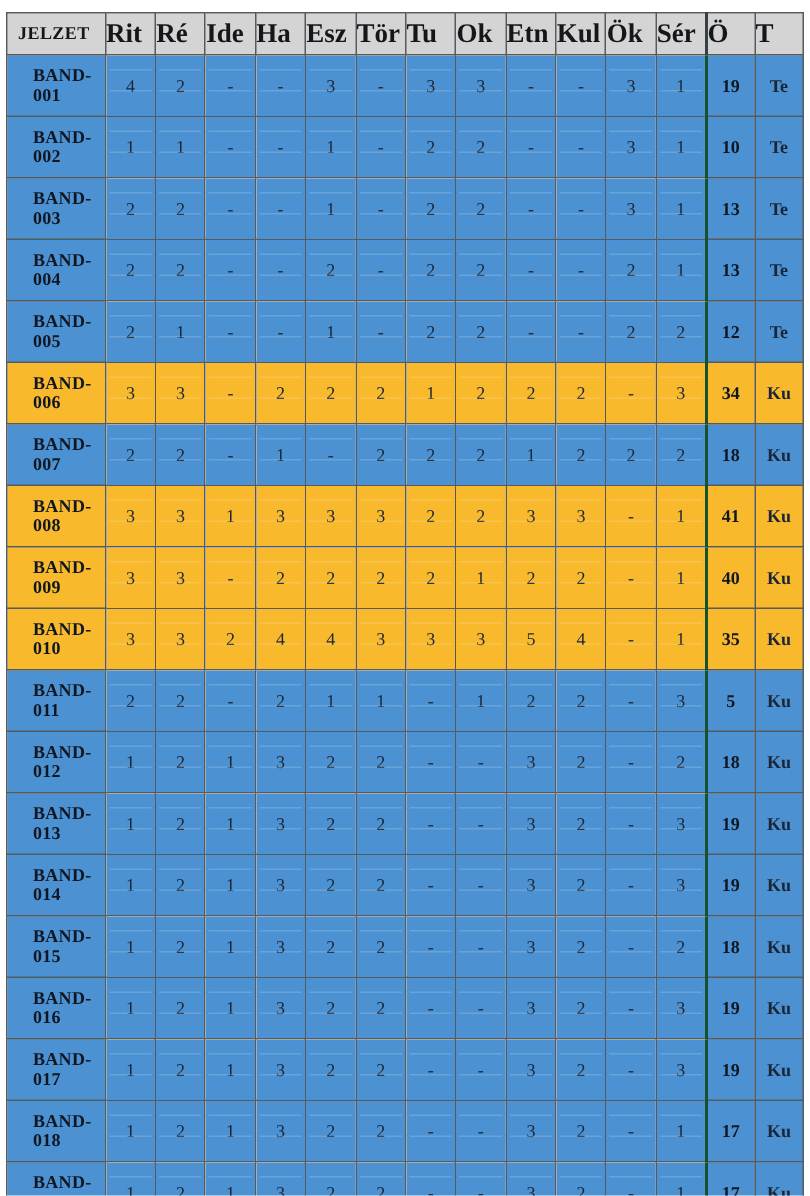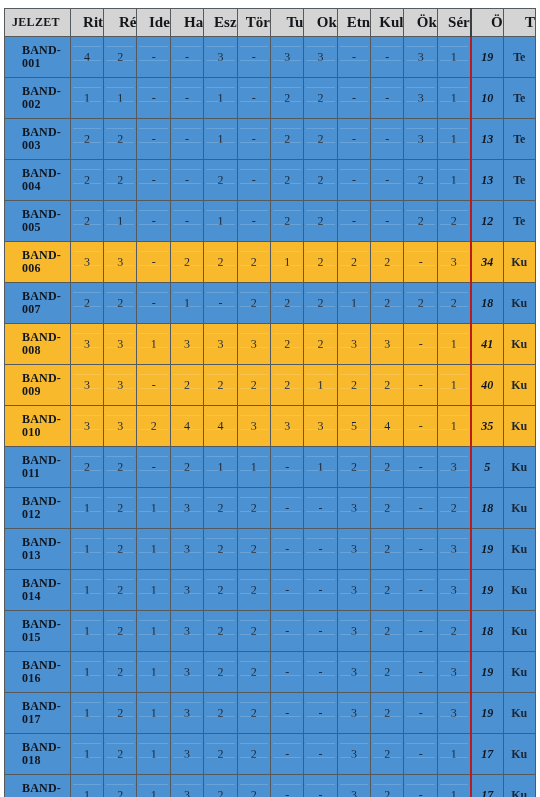--- a/index.html
+++ b/index.html
@@ -35,24 +35,24 @@
     border: 1px solid #555a5e;
     padding: 0;
     margin: 0;
   }
 
   
   thead th {
     background: #d4d4d4;
     color: #14161a;
     font-weight: bold;
-    font-size: 15px;
+    font-size: 18px;
     height: 27px;
     line-height: 27px;
-    text-align: right;
+    text-align: left;
     vertical-align: middle;
     border-color: #6a6f74;
   }
   thead th.h-jelzet {
     text-align: left;
     padding-left: 7px;
     font-size: 12px;
     letter-spacing: .3px;
   }
   thead th.h-sum {
@@ -76,23 +76,22 @@
     line-height: 1.05;
     color: #101722;
     letter-spacing: .2px;
   }
   tbody td.cell-label .lbl {
     display: block;
     white-space: pre-line;
   }
   tbody td.cell-sum {
     font-weight: bold;
-    border-left: 2px solid #b91c1c;
+    border-left: 2px solid #14532d;
     color: #101722;
-    font-style: italic;
   }
   tbody td.cell-type {
     font-weight: bold;
     color: #1b2535;
   }
 
   
   tr.row-blue   td { background: #4c92d2; }
   tr.row-orange td { background: #f8b92d; }
 

